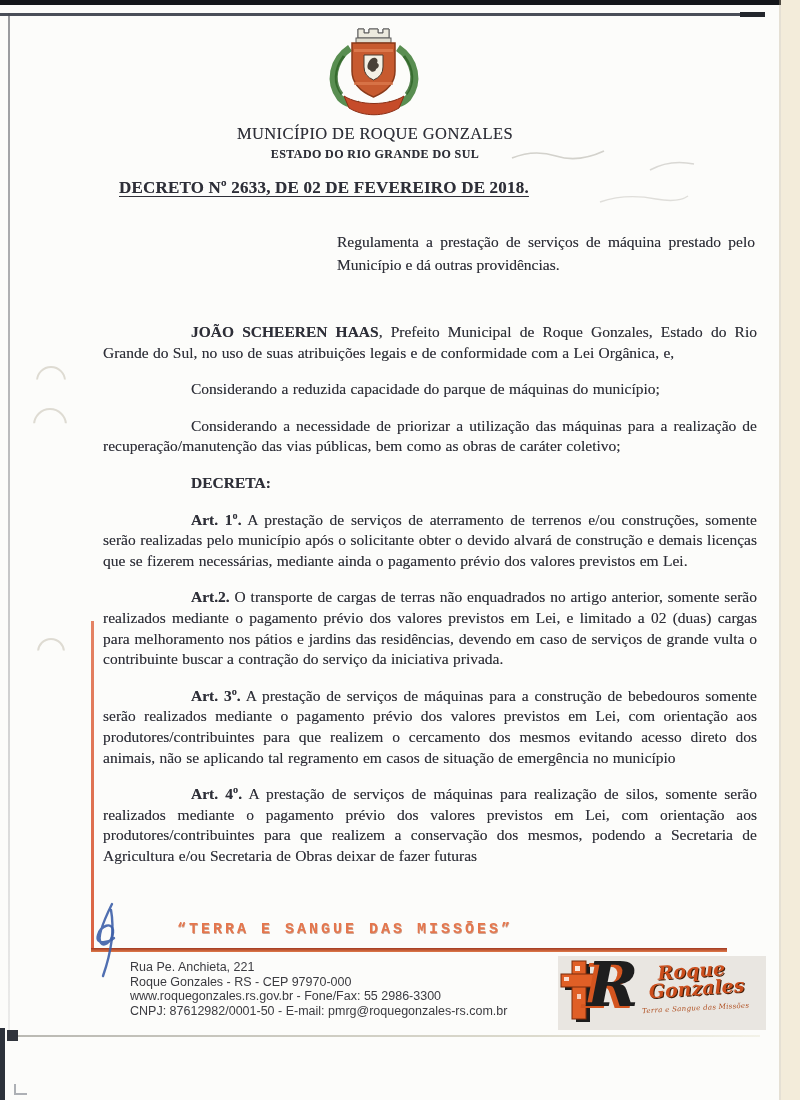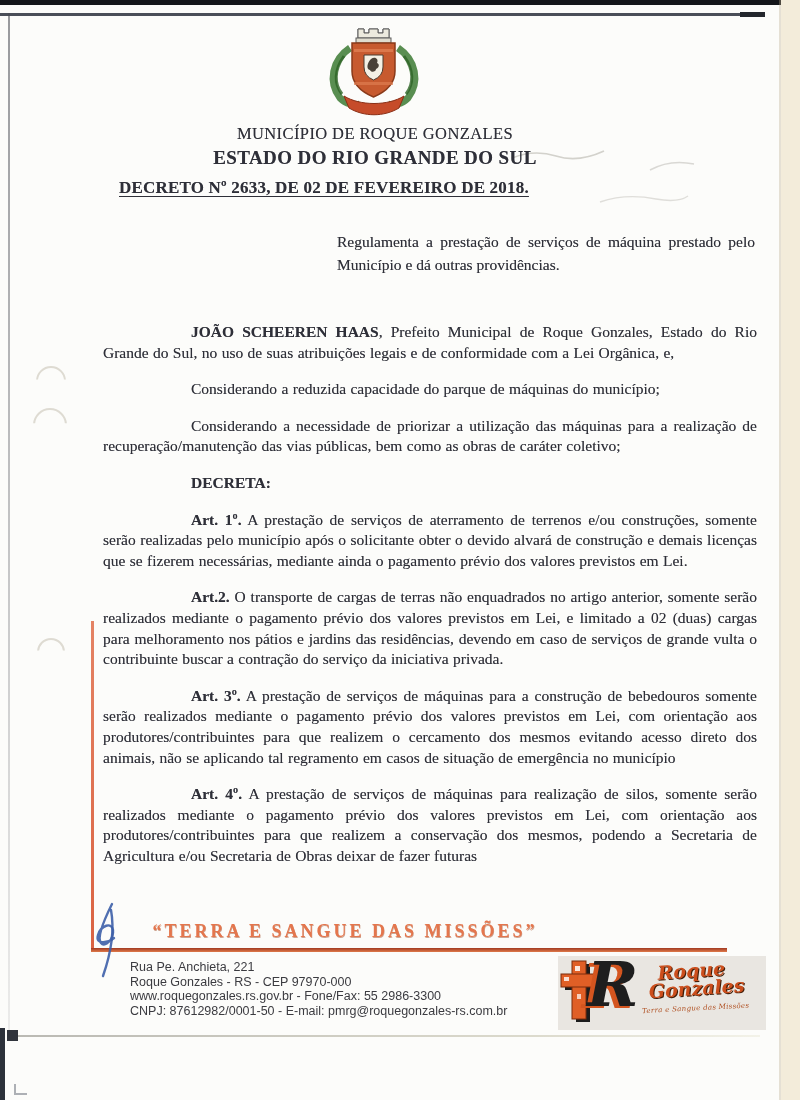--- a/index.html
+++ b/index.html
@@ -26,40 +26,40 @@
   .bottom-square { left:7px; top:1030px; width:11px; height:11px; background:#30343c; }
   .bottom-notch { left:0; top:1028px; width:5px; height:72px; background:#2c313a; }
   .bottom-l-mark { left:14px; top:1084px; width:13px; height:11px;
     border-left:2px solid rgba(120,125,135,.6); border-bottom:2px solid rgba(120,125,135,.6); }
   .arc { border:2px solid rgba(160,150,128,.32); border-radius:50%;
     clip-path:inset(0 0 55% 0); }
 
   
   .center-block { left:75px; width:600px; text-align:center; }
   .muni { top:124px; font-weight:normal; font-size:16.5px; letter-spacing:.4px; }
-  .state { top:147px; font-weight:bold; font-size:19px; letter-spacing:.4px; }
+  .state { top:147px; font-weight:bold; font-size:12px; letter-spacing:.4px; }
   .decree-title { left:119px; top:178px; font-weight:bold; font-size:17px; letter-spacing:.2px;
     text-decoration:underline; text-underline-offset:3px; }
 
   .summary { left:337px; top:231px; width:418px; font-weight:normal; font-size:15.5px;
     line-height:22.5px; text-align:justify; }
 
   
   .body-flow { left:103px; top:306px; width:654px; font-size:15.5px; line-height:20.6px; }
   .para { margin:16px 0 7px 0; text-align:justify; text-indent:88px; word-spacing:.5px; }
   .para strong { font-weight:bold; }
 
   
   .red-vert { left:91px; top:621px; width:3px; height:330px;
     background:linear-gradient(rgba(224,110,74,.85), rgba(216,90,56,.95)); }
   .red-horiz { left:91px; top:948px; width:636px; height:4px;
     background:linear-gradient(#a03a22, #e07a4a); }
 
   .slogan { left:130px; top:921px; width:430px; text-align:center;
-    font-family:Liberation Serif, serif; font-weight:bold; font-size:18px;
+    font-family:Liberation Mono, monospace; font-weight:bold; font-size:15px;
     letter-spacing:3px; color:#e4764d; text-shadow:0.6px 0.6px 0 rgba(150,60,20,.45); }
 
   .address { left:130px; top:960px; width:430px; 
     font-family:"Liberation Sans", sans-serif; font-size:12.5px; line-height:14.5px; color:#3b3b40; }
 
   
   .logo-box { left:558px; top:956px; width:208px; height:74px; background:#e9e6e1; }
   .logo-r { left:24px; top:-6px; width:90px; height:80px; }
   .logo-r span { position:absolute; font-family:"DejaVu Serif", serif; font-weight:bold;
     font-style:italic; font-size:62px; line-height:70px; }

